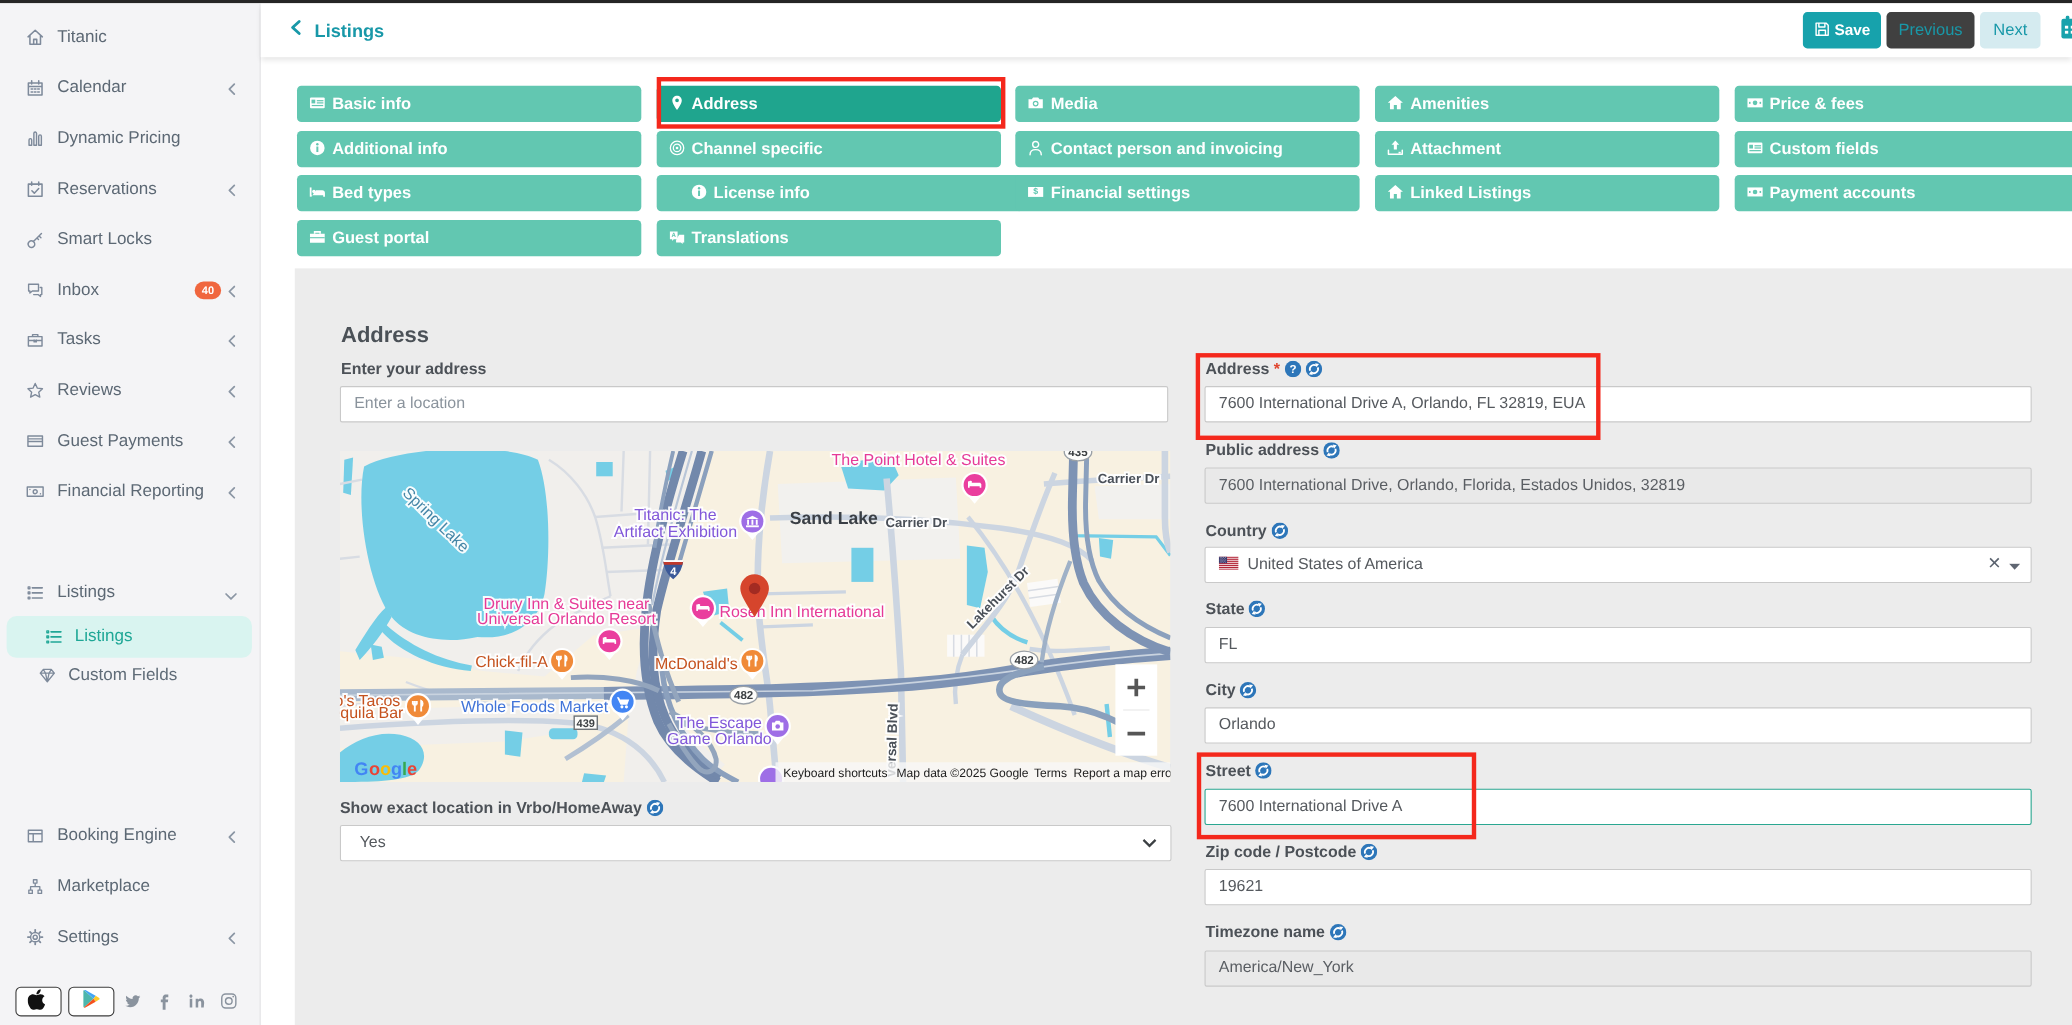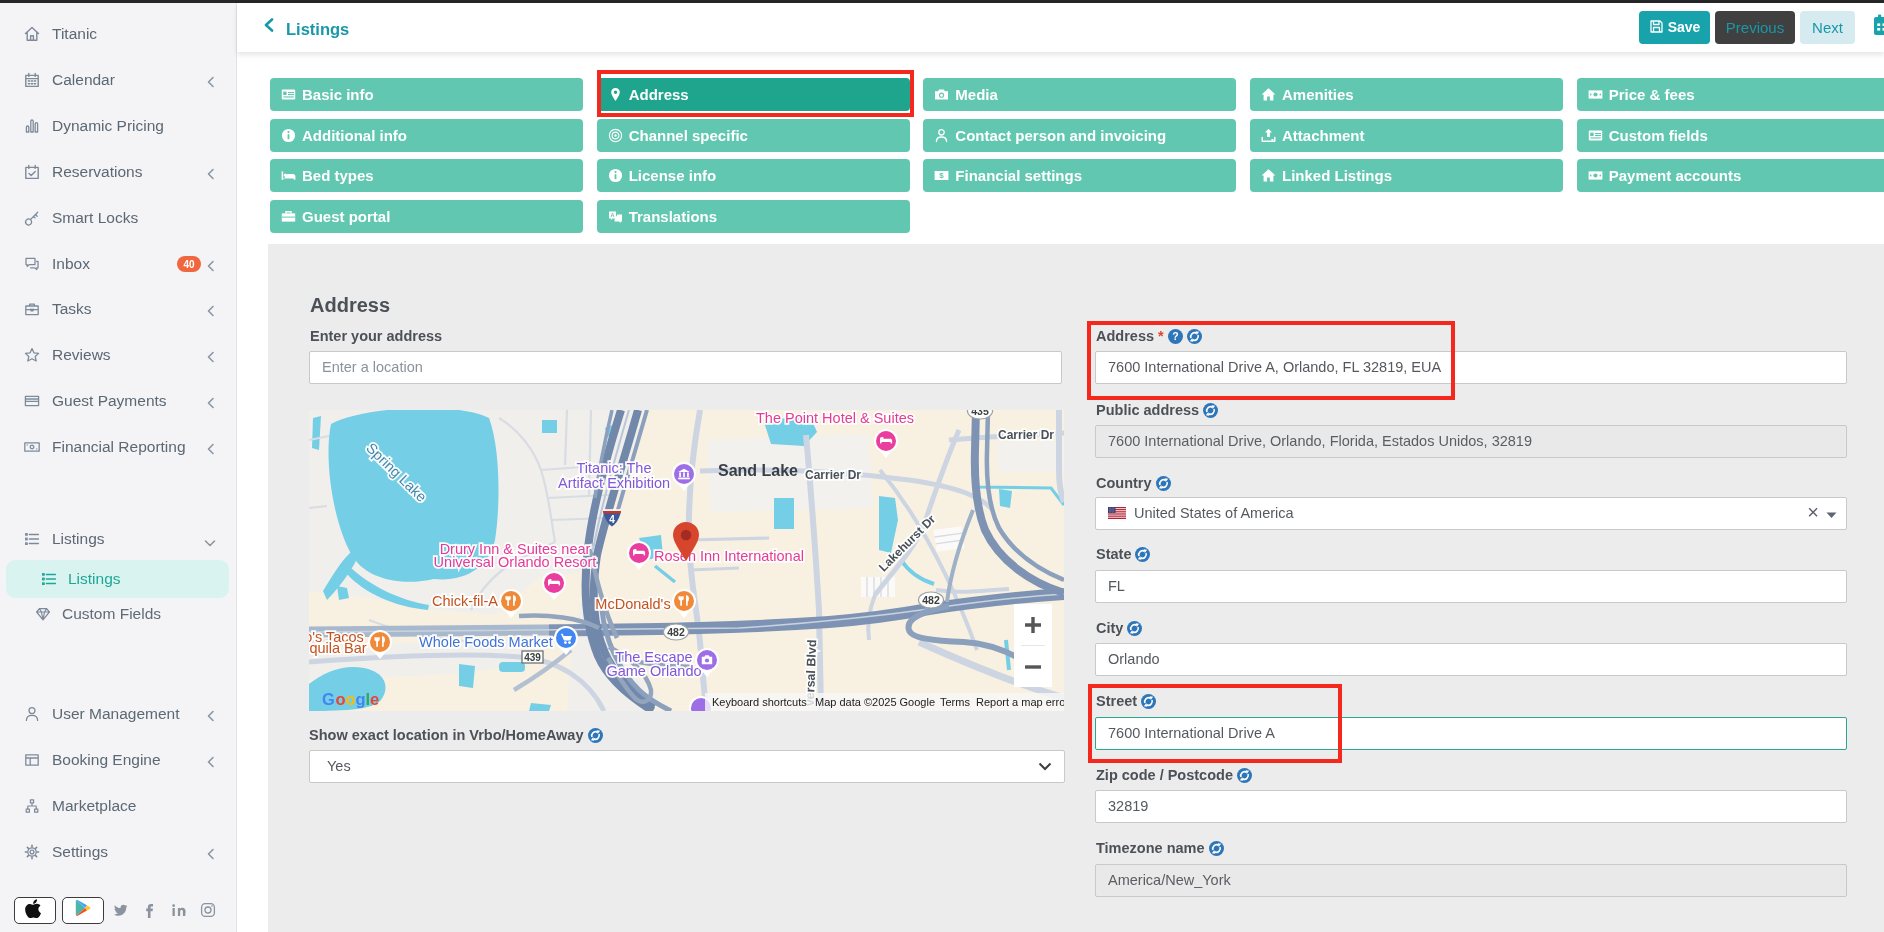--- a/index.html
+++ b/index.html
@@ -130,29 +130,20 @@
           <path d="M6.4 4.4 H15.4 M6.4 9 H15.4 M6.4 13.6 H15.4" stroke="#1fa796" stroke-width="1.5" fill="none" stroke-linecap="round" stroke-linejoin="round"></path>
           <path d="M2.6 3.6 H4.2 V5.2 H2.6 Z M2.6 8.2 H4.2 V9.8 H2.6 Z M2.6 12.8 H4.2 V14.4 H2.6 Z" stroke="#1fa796" stroke-width="1.2" fill="none" stroke-linecap="round" stroke-linejoin="round"></path>
         </svg></span>
       <span class="lbl" style="color:#1fa796;">Listings</span>
     </div>
 <div class="sitem sub" style="top:594px;">
       <span class="ic"><svg width="18" height="18" viewBox="0 0 18 18" fill="none">
           <path d="M5.4 3.6 H12.6 L15.4 7 L9 14.8 L2.6 7 Z M2.6 7 H15.4 M5.4 3.6 L7.4 7 L9 14.6 L10.6 7 L12.6 3.6" stroke="#7e8a9b" stroke-width="1.2" fill="none" stroke-linecap="round" stroke-linejoin="round"></path>
         </svg></span>
       <span class="lbl">Custom Fields</span>
-    </div>
-<div class="sitem" style="top:694px;">
-      <span class="ic"><svg width="18" height="18" viewBox="0 0 18 18" fill="none">
-          <path d="M9 8.6 A3 3 0 1 0 9 2.6 A3 3 0 0 0 9 8.6 Z M3.4 15.4 C3.4 11.9 5.9 10.4 9 10.4 C12.1 10.4 14.6 11.9 14.6 15.4" stroke="#7e8a9b" stroke-width="1.3" fill="none" stroke-linecap="round" stroke-linejoin="round"></path>
-        </svg></span>
-      <span class="lbl">User Management</span>
-      <span class="chev"><svg width="8" height="12" viewBox="0 0 8 12" fill="none">
-          <path d="M6 1.5 L1.5 6 L6 10.5" stroke="#8b96a4" stroke-width="1.6" fill="none" stroke-linecap="round" stroke-linejoin="round"></path>
-        </svg></span>
     </div>
 <div class="sitem" style="top:740px;">
       <span class="ic"><svg width="18" height="18" viewBox="0 0 18 18" fill="none">
           <path d="M2.8 3.8 H15.2 V14.2 H2.8 Z M2.8 7 H15.2 M7.2 7 V14.2" stroke="#7e8a9b" stroke-width="1.3" fill="none" stroke-linecap="round" stroke-linejoin="round"></path>
         </svg></span>
       <span class="lbl">Booking Engine</span>
       <span class="chev"><svg width="8" height="12" viewBox="0 0 8 12" fill="none">
           <path d="M6 1.5 L1.5 6 L6 10.5" stroke="#8b96a4" stroke-width="1.6" fill="none" stroke-linecap="round" stroke-linejoin="round"></path>
         </svg></span>
     </div>
@@ -277,21 +268,21 @@
         <rect x="2.2" y="4.6" width="3.4" height="3.4" fill="#62c7b1"></rect>
         <rect x="7" y="5" width="6" height="1.1" fill="#62c7b1"></rect>
         <rect x="7" y="7" width="6" height="1.1" fill="#62c7b1"></rect>
         <rect x="2.4" y="9.4" width="10.4" height="1.1" fill="#62c7b1"></rect>
       </svg></span>Custom fields</div>
 <div class="tab" style="left:270px;top:159.4px;"><span class="ti"><svg width="15" height="15" viewBox="0 0 15 15" fill="none">
         <rect x="0.6" y="3.4" width="1.6" height="8.4" fill="#fff"></rect>
         <circle cx="4.4" cy="7.2" r="1.6" fill="#fff"></circle>
         <path d="M6.4 6 H12 C13.4 6 14.4 7 14.4 8.4 V11.8 H12.8 V10.4 H2 V11.8" fill="#fff"></path>
       </svg></span>Bed types</div>
-<div class="tab" style="left:596.7px;top:159.4px;"><span class="ti"><svg width="15" height="15" viewBox="0 0 15 15" fill="none">
+<div class="tab" style="left:596.7px;top:159.4px;padding-left:20px;"><span class="ti"><svg width="15" height="15" viewBox="0 0 15 15" fill="none">
         <circle cx="7.5" cy="7.5" r="6.6" fill="#fff"></circle>
         <rect x="6.6" y="6.2" width="1.8" height="5" fill="#62c7b1"></rect>
         <circle cx="7.5" cy="4.1" r="1.1" fill="#62c7b1"></circle>
       </svg></span>License info</div>
 <div class="tab" style="left:923.3px;top:159.4px;"><span class="ti"><svg width="15" height="15" viewBox="0 0 15 15" fill="none">
         <rect x="0.6" y="3" width="13.8" height="9" fill="#fff"></rect>
         <text x="7.5" y="9.8" font-size="8" font-weight="bold" fill="#62c7b1" text-anchor="middle" font-family="Liberation Sans">$</text>
       </svg></span>Financial settings</div>
 <div class="tab" style="left:1250px;top:159.4px;"><span class="ti"><svg width="15" height="15" viewBox="0 0 15 15" fill="none">
         <path d="M7.5 1.2 L14.4 7.4 H12.4 V13.4 H8.9 V9.4 H6.1 V13.4 H2.6 V7.4 H0.6 Z" fill="#ffffff"></path>
@@ -639,21 +630,21 @@
         <path d="M6.4 12.8 L2.9 12.2 L5.2 9.1 Z" fill="#fff"></path>
       </svg></span></div>
 <div class="finput" style="left:1095px;top:717px;width:738px;height:31px;border:1px solid #2aa791;">7600 International Drive A</div>
 <div class="flabel" style="left:1096px;top:767px;">Zip code / Postcode<span class="bicon"><svg width="15" height="15" viewBox="0 0 15 15">
         <circle cx="7.5" cy="7.5" r="7.5" fill="#2d76b9"></circle>
         <path d="M4.0 9.0 A3.8 3.8 0 0 1 4.9 4.9 A3.6 3.6 0 0 1 9.4 4.3" stroke="#fff" stroke-width="1.6" fill="none"></path>
         <path d="M11.0 6.0 A3.8 3.8 0 0 1 10.1 10.1 A3.6 3.6 0 0 1 5.6 10.7" stroke="#fff" stroke-width="1.6" fill="none"></path>
         <path d="M8.6 2.2 L12.1 2.8 L9.8 5.9 Z" fill="#fff"></path>
         <path d="M6.4 12.8 L2.9 12.2 L5.2 9.1 Z" fill="#fff"></path>
       </svg></span></div>
-<div class="finput" style="left:1095px;top:790px;width:738px;height:31px;">32819</div>
+<div class="finput" style="left:1095px;top:790px;width:738px;height:31px;">19621</div>
 <div class="flabel" style="left:1096px;top:840px;">Timezone name<span class="bicon"><svg width="15" height="15" viewBox="0 0 15 15">
         <circle cx="7.5" cy="7.5" r="7.5" fill="#2d76b9"></circle>
         <path d="M4.0 9.0 A3.8 3.8 0 0 1 4.9 4.9 A3.6 3.6 0 0 1 9.4 4.3" stroke="#fff" stroke-width="1.6" fill="none"></path>
         <path d="M11.0 6.0 A3.8 3.8 0 0 1 10.1 10.1 A3.6 3.6 0 0 1 5.6 10.7" stroke="#fff" stroke-width="1.6" fill="none"></path>
         <path d="M8.6 2.2 L12.1 2.8 L9.8 5.9 Z" fill="#fff"></path>
         <path d="M6.4 12.8 L2.9 12.2 L5.2 9.1 Z" fill="#fff"></path>
       </svg></span></div>
 <div class="finput fdis" style="left:1095px;top:864px;width:738px;height:31px;">America/New_York</div>
 <div class="redbox" style="left:1087px;top:321px;width:360px;height:71px;"></div>
 <div class="redbox" style="left:1088px;top:684px;width:246px;height:71px;"></div>

